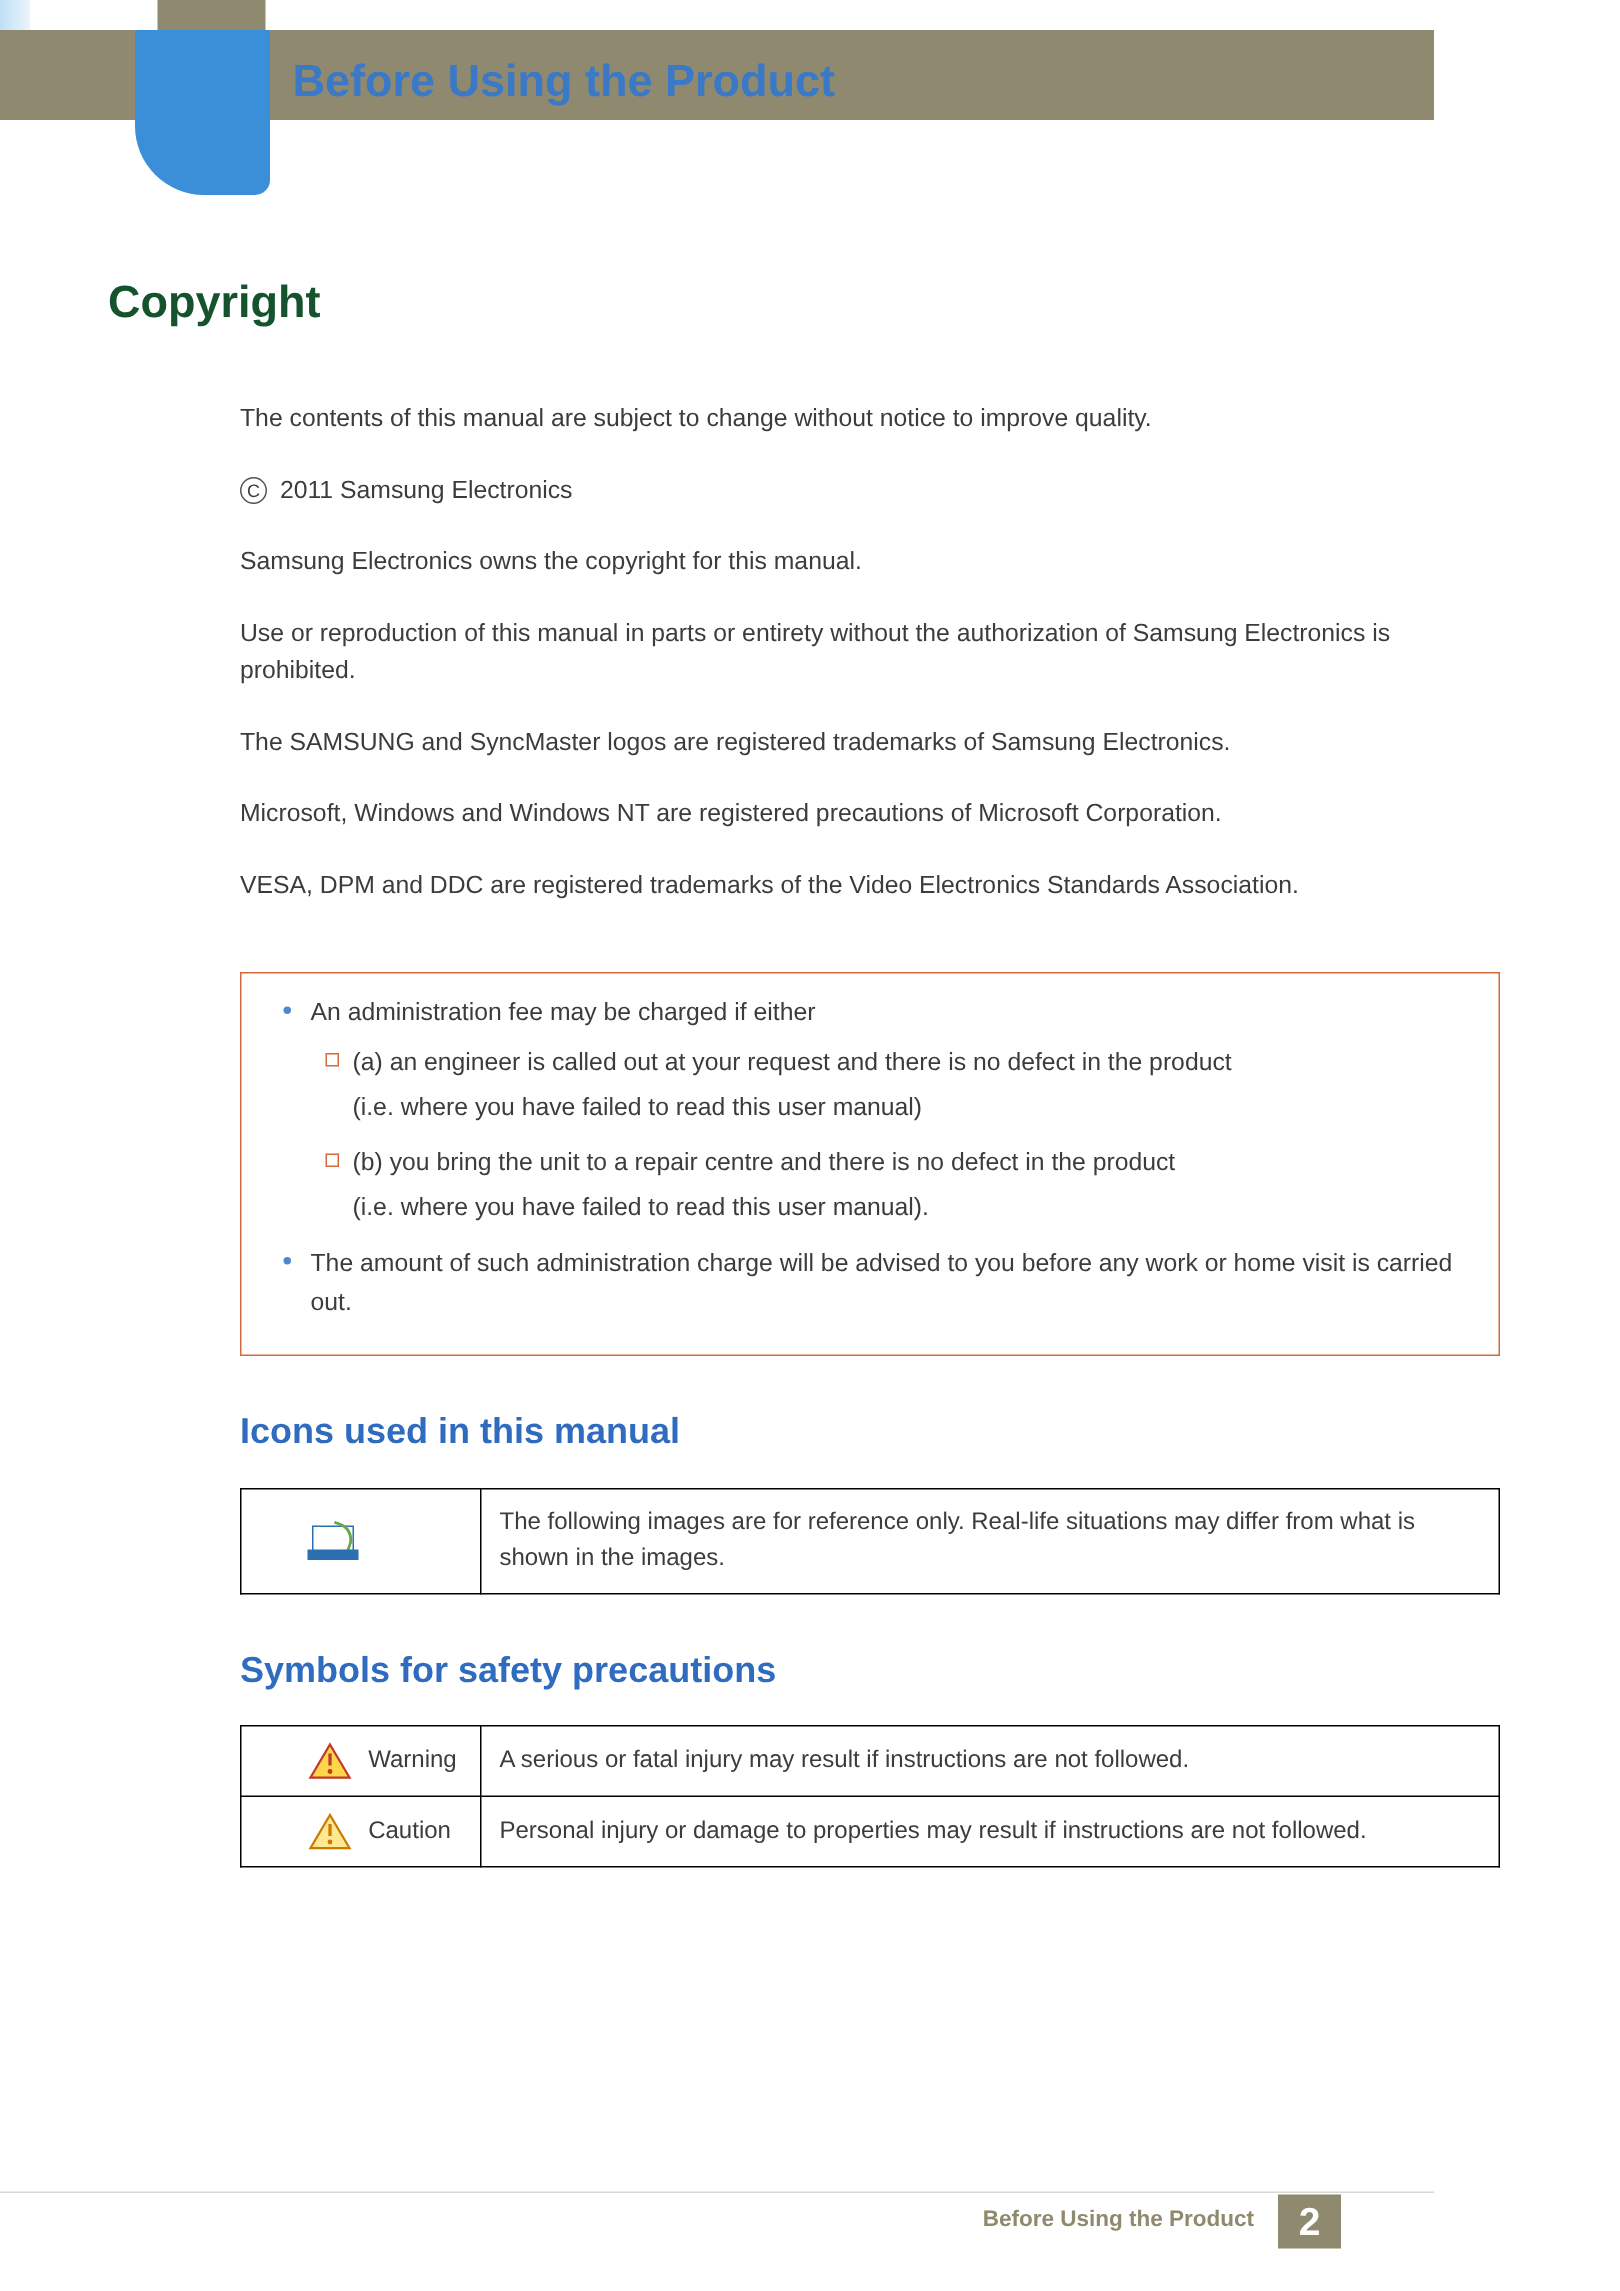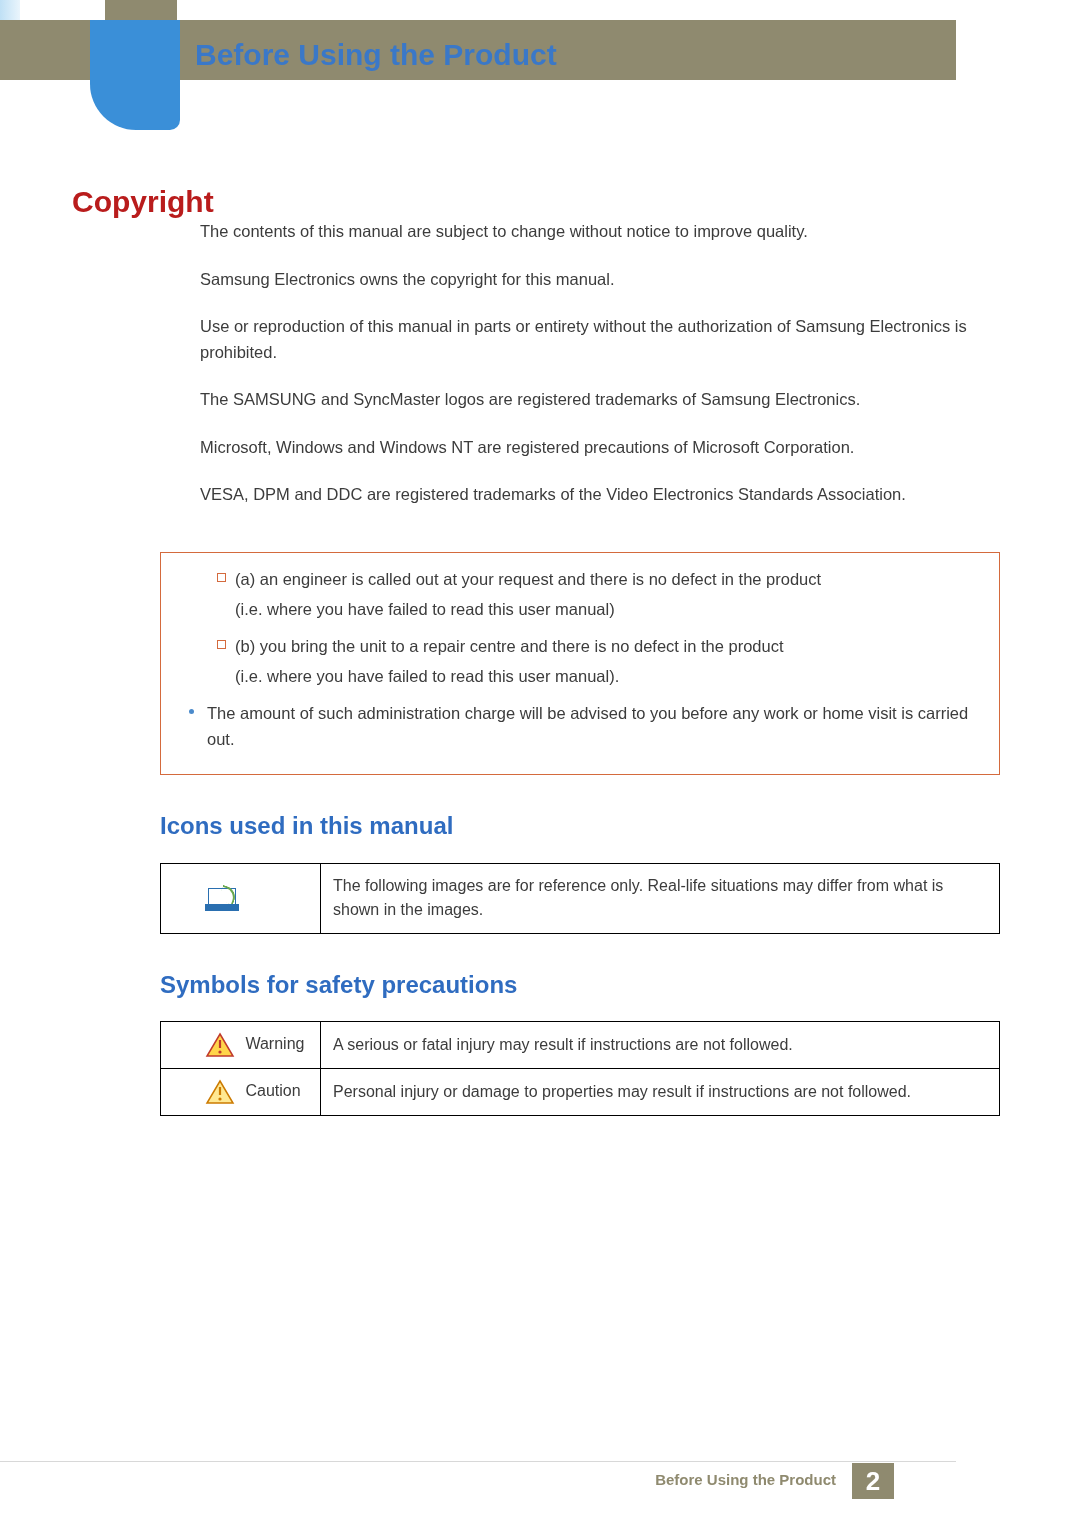--- a/index.html
+++ b/index.html
@@ -9,23 +9,23 @@
   .left-strip { position: absolute; left: 0; top: 0; width: 20px; height: 60px; background: linear-gradient(90deg, #bfe0f5, #eaf5fc); }
 
   .header-bar { position: absolute; top: 20px; left: 0; right: 0; height: 60px; background: #8f8a6f; }
   .header-tab { position: absolute; top: 0; left: 105px; width: 72px; height: 80px; background: #8f8a6f; border-bottom-left-radius: 6px; border-bottom-right-radius: 6px; }
 
   .chapter-badge { position: absolute; top: 20px; left: 90px; width: 90px; height: 110px; background: #3a8fd8; border-bottom-left-radius: 46px; border-bottom-right-radius: 10px; z-index: 3; }
 
   .chapter-title { position: absolute; top: 38px; left: 195px; font-size: 30px; font-weight: bold; color: #3a78c8; z-index: 4; }
 
   .content { position: absolute; top: 185px; left: 72px; width: 940px; }
-  .h1 { color: #b91c1c; font-size: 30px; font-weight: bold; }
+  .h1 { color: #14532d; font-size: 30px; font-weight: bold; margin-bottom: 48px; }
   .body { margin-left: 88px; width: 840px; font-size: 16.5px; line-height: 1.55; color: #3c3c3c; }
-  .body p { margin-bottom: 22px; margin-left: 40px; }
+  .body p { margin-bottom: 22px; }
   .copyline { margin-bottom: 22px; }
   .copy-c { display: inline-block; width: 18px; height: 18px; border: 1px solid #555; border-radius: 50%; text-align: center; font-size: 12px; line-height: 17px; vertical-align: 1px; margin-right: 4px; }
 
   .notice-box { margin-top: 44px; border: 1px solid #d46a3d; padding: 14px 12px 14px 12px; }
   .notice-box ul { list-style: none; }
   .notice-box li.top { position: relative; padding-left: 34px; margin-bottom: 8px; }
   .notice-box li.top::before { content: ""; position: absolute; left: 16px; top: 8px; width: 5px; height: 5px; background: #4a8acb; border-radius: 50%; }
   .notice-box li.sub { position: relative; padding-left: 62px; margin-bottom: 4px; }
   .notice-box li.sub::before { content: ""; position: absolute; left: 44px; top: 6px; width: 7px; height: 7px; border: 1px solid #d46a3d; }
   .notice-box li.subline { padding-left: 62px; margin-bottom: 12px; }
@@ -58,28 +58,33 @@
   <div class="header-bar"></div>
   <div class="header-tab"></div>
   <div class="chapter-badge"></div>
   <div class="chapter-title">Before Using the Product</div>
 
   <div class="content">
     <div class="h1">Copyright</div>
 
     <div class="body">
       <p>The contents of this manual are subject to change without notice to improve quality.</p>
+      <p class="copyline">
+        <span class="copy-c">C</span>
+        <span>2011 Samsung Electronics</span>
+      </p>
       <p>Samsung Electronics owns the copyright for this manual.</p>
       <p>Use or reproduction of this manual in parts or entirety without the authorization of Samsung Electronics is prohibited.</p>
       <p>The SAMSUNG and SyncMaster logos are registered trademarks of Samsung Electronics.</p>
       <p>Microsoft, Windows and Windows NT are registered precautions of Microsoft Corporation.</p>
       <p>VESA, DPM and DDC are registered trademarks of the Video Electronics Standards Association.</p>
 
       <div class="notice-box">
         <ul>
+          <li class="top">An administration fee may be charged if either</li>
           <li class="sub">(a) an engineer is called out at your request and there is no defect in the product</li>
           <li class="subline">(i.e. where you have failed to read this user manual)</li>
           <li class="sub">(b) you bring the unit to a repair centre and there is no defect in the product</li>
           <li class="subline">(i.e. where you have failed to read this user manual).</li>
           <li class="top">The amount of such administration charge will be advised to you before any work or home visit is carried out.</li>
         </ul>
       </div>
 
       <div class="h2">Icons used in this manual</div>
 

